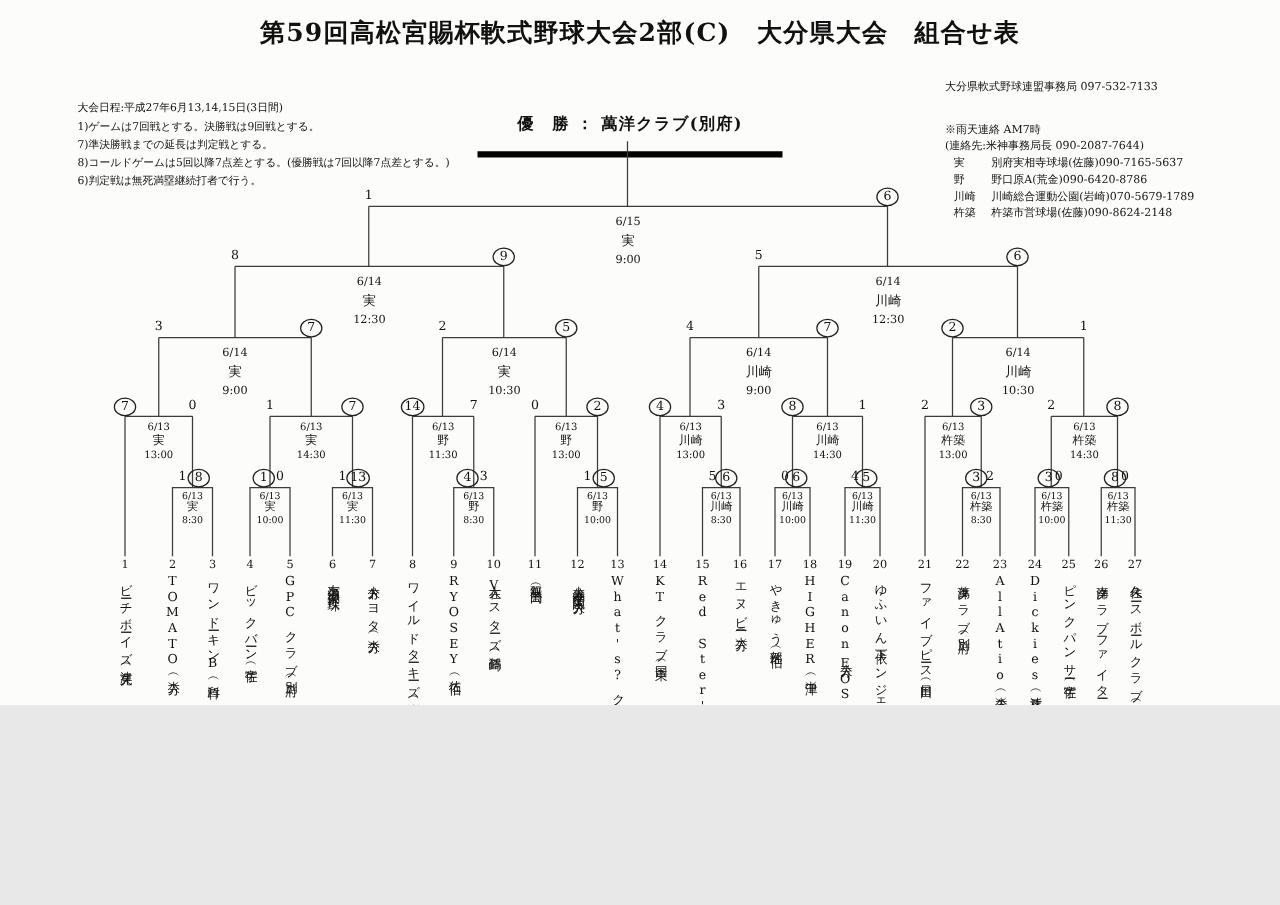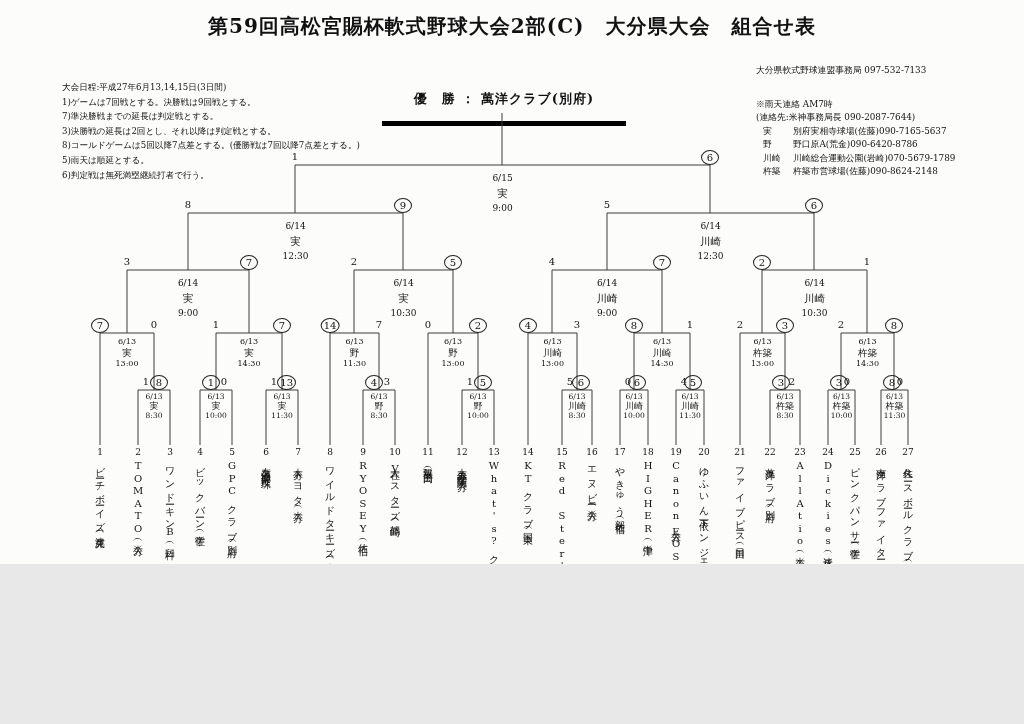--- a/index.html
+++ b/index.html
@@ -43,23 +43,21 @@
 <body>
 
 <div class="page">
 
   <div class="title">第59回高松宮賜杯軟式野球大会2部(C)　大分県大会　組合せ表</div>
 
   <div class="notes">
     <div>大会日程:平成27年6月13,14,15日(3日間)</div>
     <div>1)ゲームは7回戦とする。決勝戦は9回戦とする。</div>
     <div>7)準決勝戦までの延長は判定戦とする。</div>
-    <div>3)決勝戦の延長は2回とし、それ以降は判定戦とする。</div>
     <div>8)コールドゲームは5回以降7点差とする。(優勝戦は7回以降7点差とする。)</div>
-    <div>5)雨天は順延とする。</div>
     <div>6)判定戦は無死満塁継続打者で行う。</div>
   </div>
 
   <div class="contact">
     <div class="office">大分県軟式野球連盟事務局  097-532-7133</div>
     <div>※雨天連絡  AM7時</div>
     <div>(連絡先:米神事務局長  090-2087-7644)</div>
     <div class="vrow">
       <span class="vabbr">実</span>
       <span>別府実相寺球場(佐藤)090-7165-5637</span>

